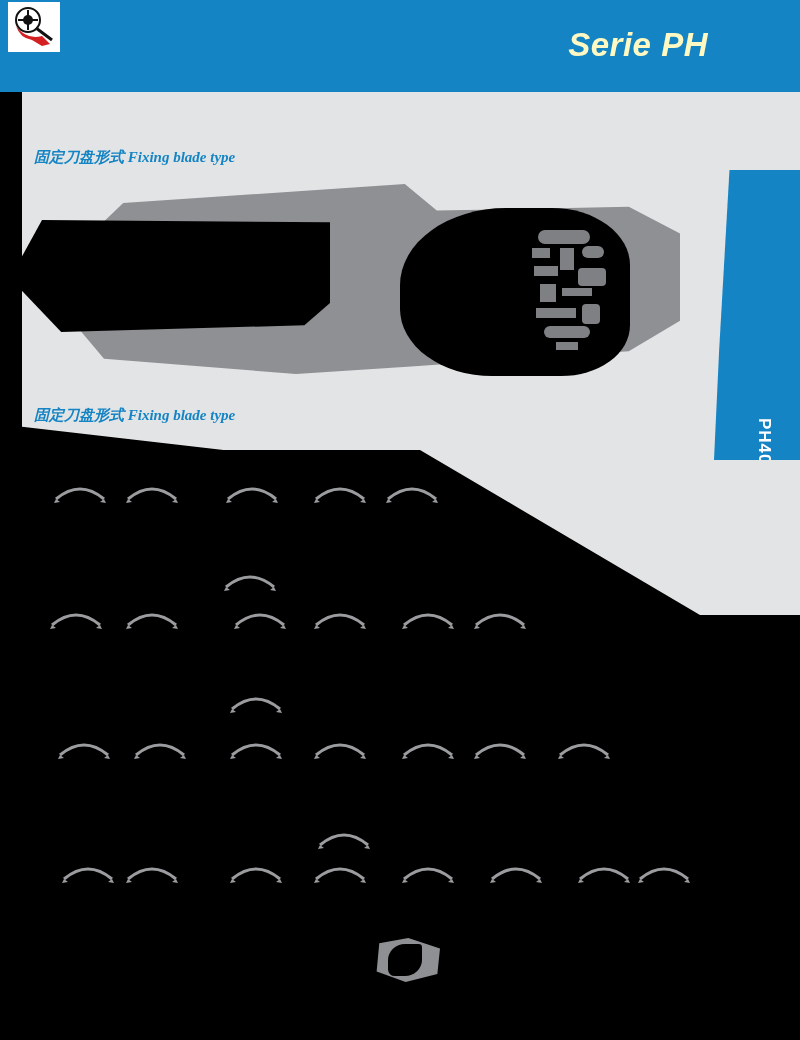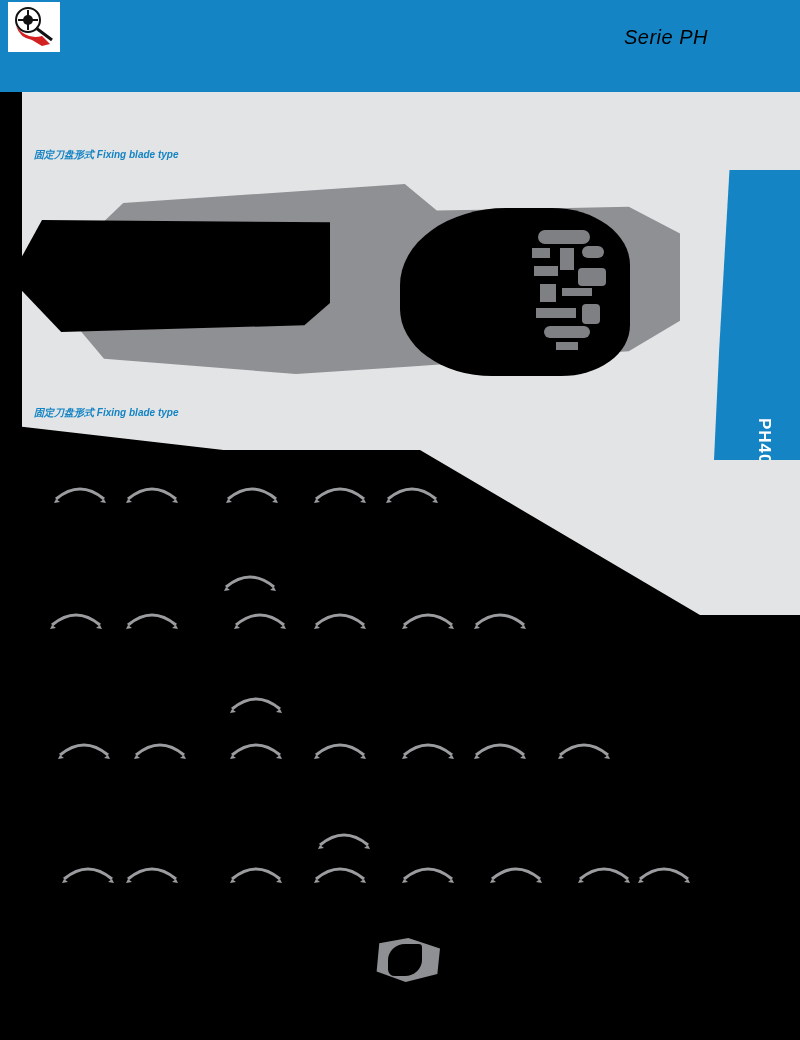--- a/index.html
+++ b/index.html
@@ -24,23 +24,23 @@
   
   .header-band {
     position: absolute;
     left: 0; top: 0;
     width: 800px; height: 92px;
     background: #1484c4;
   }
   .header-title {
     position: absolute;
     right: 92px; top: 26px;
-    color: #000000;
-    font-size: 20px;
-    font-weight: normal;
+    color: #fef9c3;
+    font-size: 33px;
+    font-weight: bold;
     font-style: italic;
     letter-spacing: 0.5px;
   }
   .logo-box {
     position: absolute;
     left: 8px; top: 2px;
     width: 52px; height: 50px;
     background: #ffffff;
     overflow: hidden;
   }
@@ -71,24 +71,25 @@
     color: #ffffff;
     font-size: 17px;
     font-weight: bold;
     writing-mode: vertical-rl;
     letter-spacing: 1px;
   }
 
   .caption {
     position: absolute;
     color: #1484c4;
-    font-size: 10px;
+    font-size: 15px;
     font-weight: bold;
     font-style: italic;
     white-space: nowrap;
+    font-family: Liberation Serif, serif;
   }
   .caption-top { left: 34px; top: 148px; }
   .caption-bottom { left: 34px; top: 406px; }
 
   
   .machine {
     position: absolute;
     left: 10px; top: 178px;
     width: 700px; height: 210px;
   }

